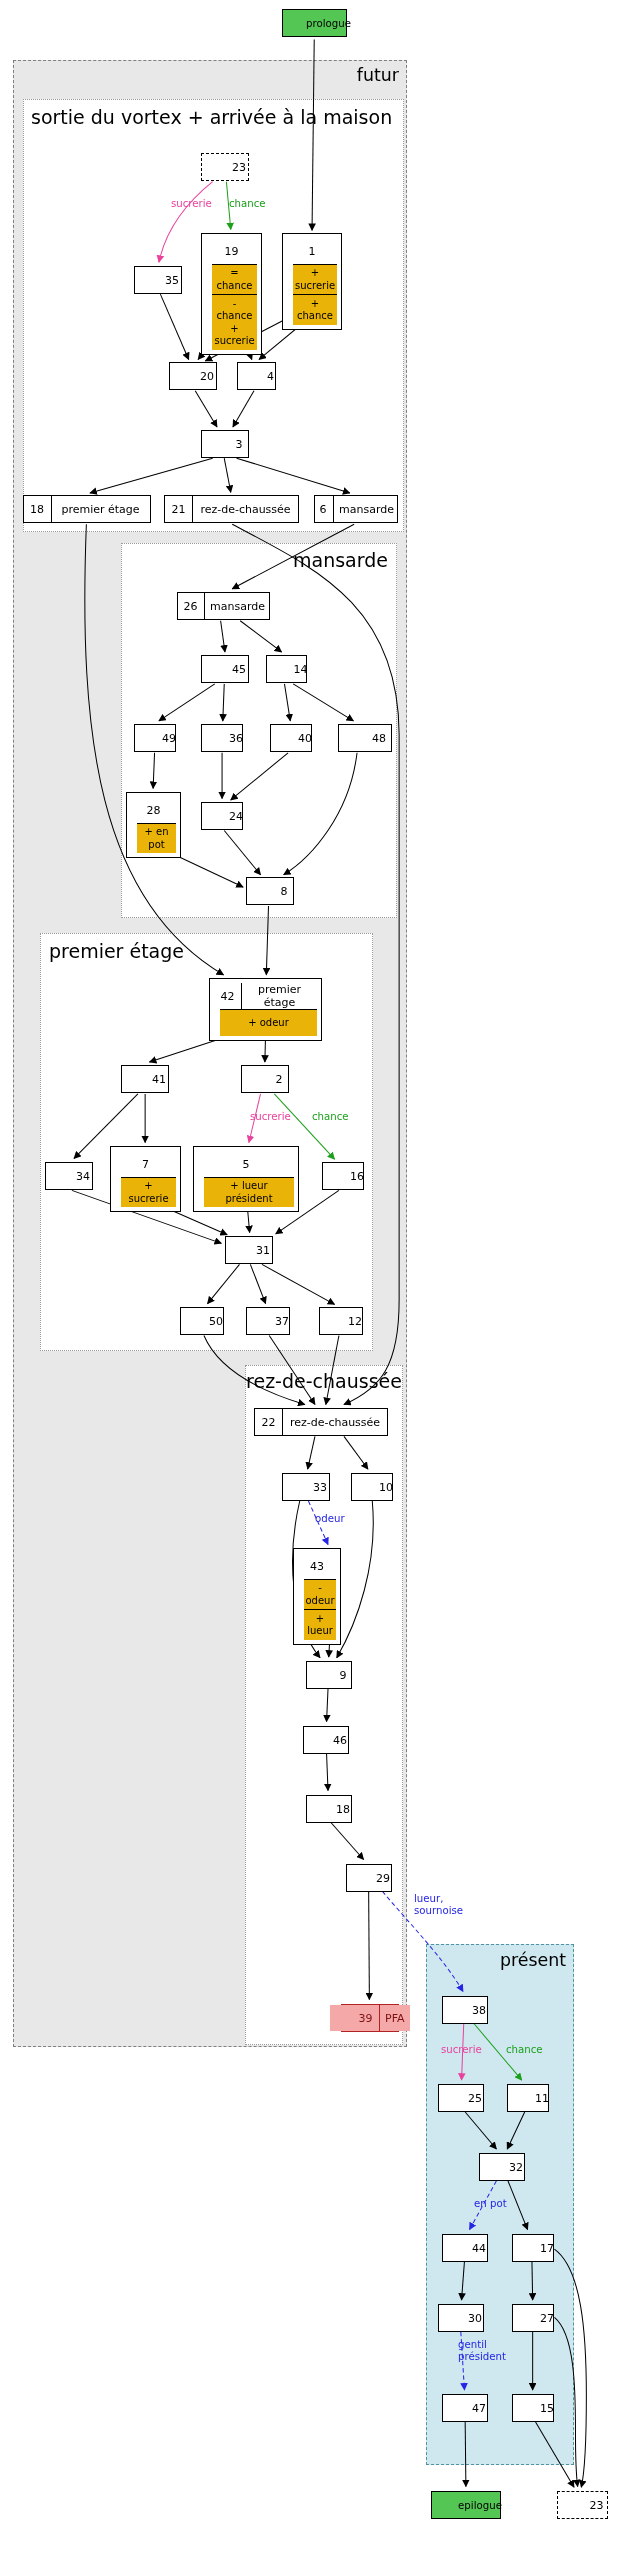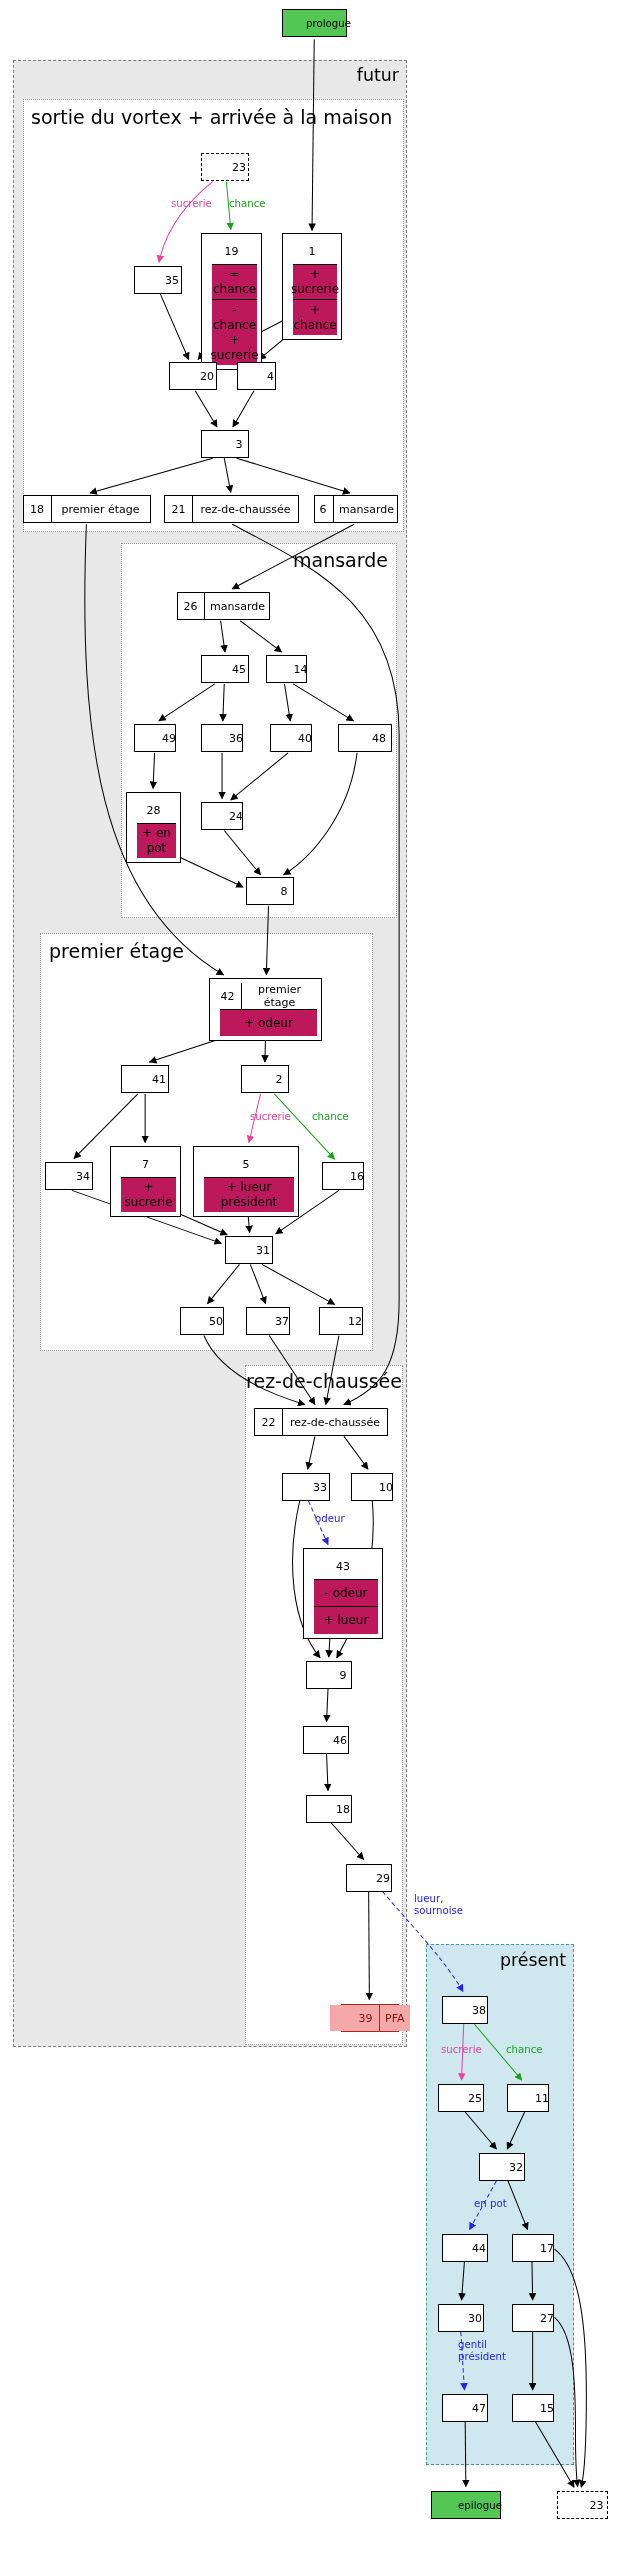--- a/index.html
+++ b/index.html
@@ -10,21 +10,21 @@
   .presentC{background:#cfe8ef;border:0.7px dashed #4f93a3;}
   .clabel{position:absolute;z-index:2;font-size:17.4px;}
   .sublabel{font-size:19px;}
   .edges{position:absolute;left:0;top:0;}
   .node{position:absolute;box-sizing:border-box;min-height:28px;background:#fff;border:0.7px solid #000;display:flex;align-items:center;justify-content:center;font-size:11px;z-index:2;text-align:center;padding-left:28px;}
   .col{flex-direction:column;align-items:stretch;justify-content:space-between;padding:4px;}
   .hdr{min-height:26px;display:flex;align-items:center;justify-content:center;}
   .hcells{display:flex;align-items:stretch;min-height:26px;}
   .cell{display:flex;align-items:center;justify-content:center;padding:0 5.1px;flex:1 1 auto;}
   .numcell{flex:0 0 auto;border-right:0.7px solid #000;padding:0 6.5px;}
-  .brow{border-top:0.7px solid #000;background:#be185d;min-height:22px;display:flex;align-items:center;justify-content:center;font-size:12px;white-space:pre-line;padding:2.2px 2.9px;line-height:1.25;margin-left:6px;}
+  .brow{border-top:0.7px solid #000;background:#eab308;min-height:22px;display:flex;align-items:center;justify-content:center;font-size:10px;white-space:pre-line;padding:2.2px 2.9px;line-height:1.25;margin-left:6px;}
   .hrowN{padding:0;align-items:stretch;}
   .dashedN{border-style:dashed;}
   .greenN{background:#54c654;font-size:10.2px;}
   .pfaN{border-color:#b22222;color:#7c1212;}
   .pfaN .cell{background:#f5a8a8;}
   .pfaN .numcell{border-right-color:#b22222;padding-left:28px;}
   .elabel{position:absolute;z-index:3;font-size:10.2px;line-height:1.15;white-space:pre-line;}
   .pink{color:#e8429d;}
   .green{color:#1ca01c;}
   .blue{color:#2525e6;}
@@ -222,21 +222,21 @@
   <div class="node" style="left:180px;top:1307px;width:44px">50</div>
   <div class="node" style="left:246px;top:1307px;width:44px">37</div>
   <div class="node" style="left:319px;top:1307px;width:44px">12</div>
 
   <div class="node hrowN" style="left:254px;top:1408px;width:134px">
     <div class="cell numcell">22</div>
     <div class="cell">rez-de-chaussée</div>
   </div>
   <div class="node" style="left:282px;top:1473px;width:48px">33</div>
   <div class="node" style="left:351px;top:1473px;width:42px">10</div>
-  <div class="node col" style="left:303px;top:1548px;width:80px">
+  <div class="node col" style="left:293px;top:1548px;width:48px">
     <div class="hdr">43</div>
     <div class="brow">- odeur</div>
     <div class="brow">+ lueur</div>
   </div>
   <div class="node" style="left:306px;top:1661px;width:46px">9</div>
   <div class="node" style="left:303px;top:1726px;width:46px">46</div>
   <div class="node" style="left:306px;top:1795px;width:46px">18</div>
   <div class="node" style="left:346px;top:1864px;width:46px">29</div>
   <div class="node hrowN pfaN" style="left:341px;top:2004px;width:58px">
     <div class="cell numcell">39</div>

